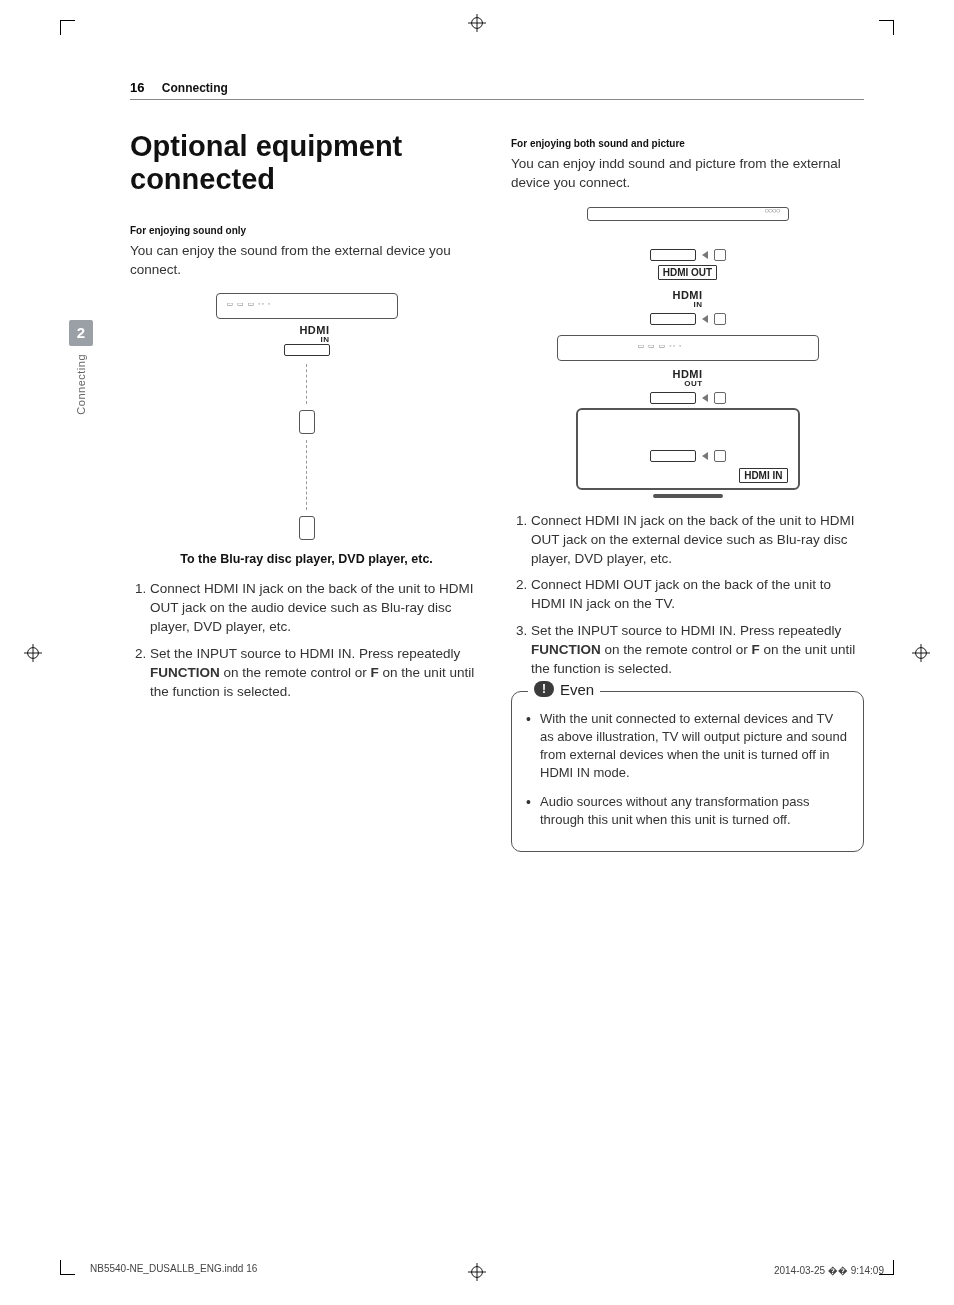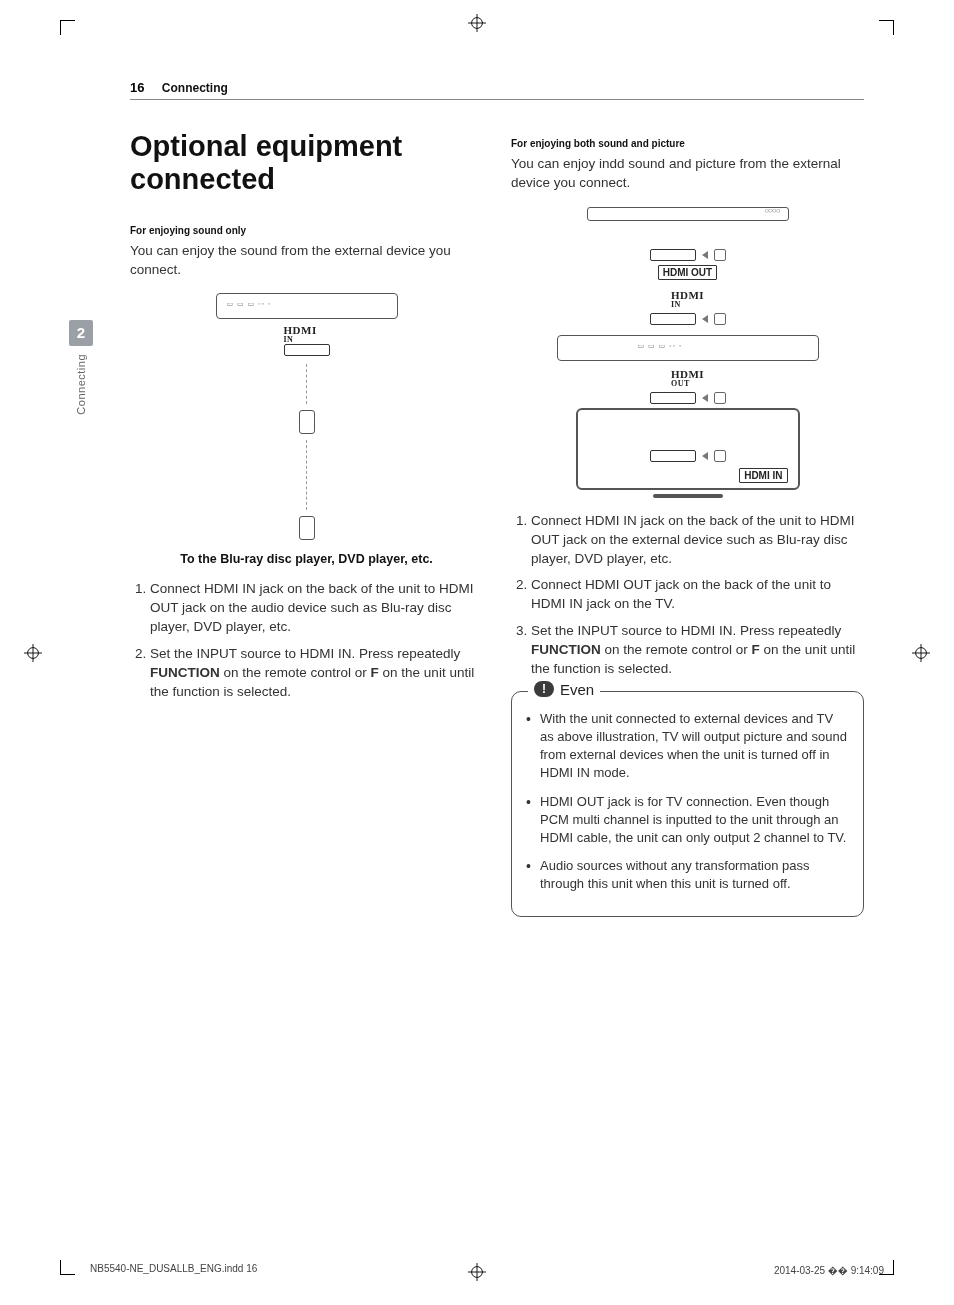--- a/index.html
+++ b/index.html
@@ -134,25 +134,25 @@
     height: 16px;
   }
   .port-box {
     border: 1.5px solid #333;
     border-radius: 1px;
     padding: 1px 4px;
     font-size: 10px;
     font-weight: 700;
   }
   .hdmi-label {
-    font-family: Liberation Serif, serif;
+    font-family: Liberation Sans, sans-serif;
     font-weight: bold;
     font-size: 11px;
     letter-spacing: 0.5px;
-    text-align: left;
+    text-align: right;
     line-height: 1;
   }
   .hdmi-sub { font-size: 8px; font-weight: 700;}
   .hdmi-jack {
     display: inline-block;
     border: 1px solid #333;
     border-radius: 2px;
     width: 44px; height: 10px;
     position: relative;
   }
@@ -379,21 +379,20 @@
         </li>
       </ol>
 
       <div class="note-box">
         <div class="note-tag">
           <span class="bang">!</span>
           <span>Even</span>
         </div>
         <ul class="notes">
           <li>With the unit connected to external devices and TV as above illustration, TV will output picture and sound from external devices when the unit is turned off in HDMI IN mode.</li>
-          <li>HDMI OUT jack is for TV connection. Even though PCM multi channel is inputted to the unit through an HDMI cable, the unit can only output 2 channel to TV.</li>
           <li>Audio sources without any transformation pass through this unit when this unit is turned off.</li>
         </ul>
       </div>
     </div>
   </div>
 </div>
 
 <div class="footer">
   <span>NB5540-NE_DUSALLB_ENG.indd   16</span>
   <span>2014-03-25   �� 9:14:09</span>

